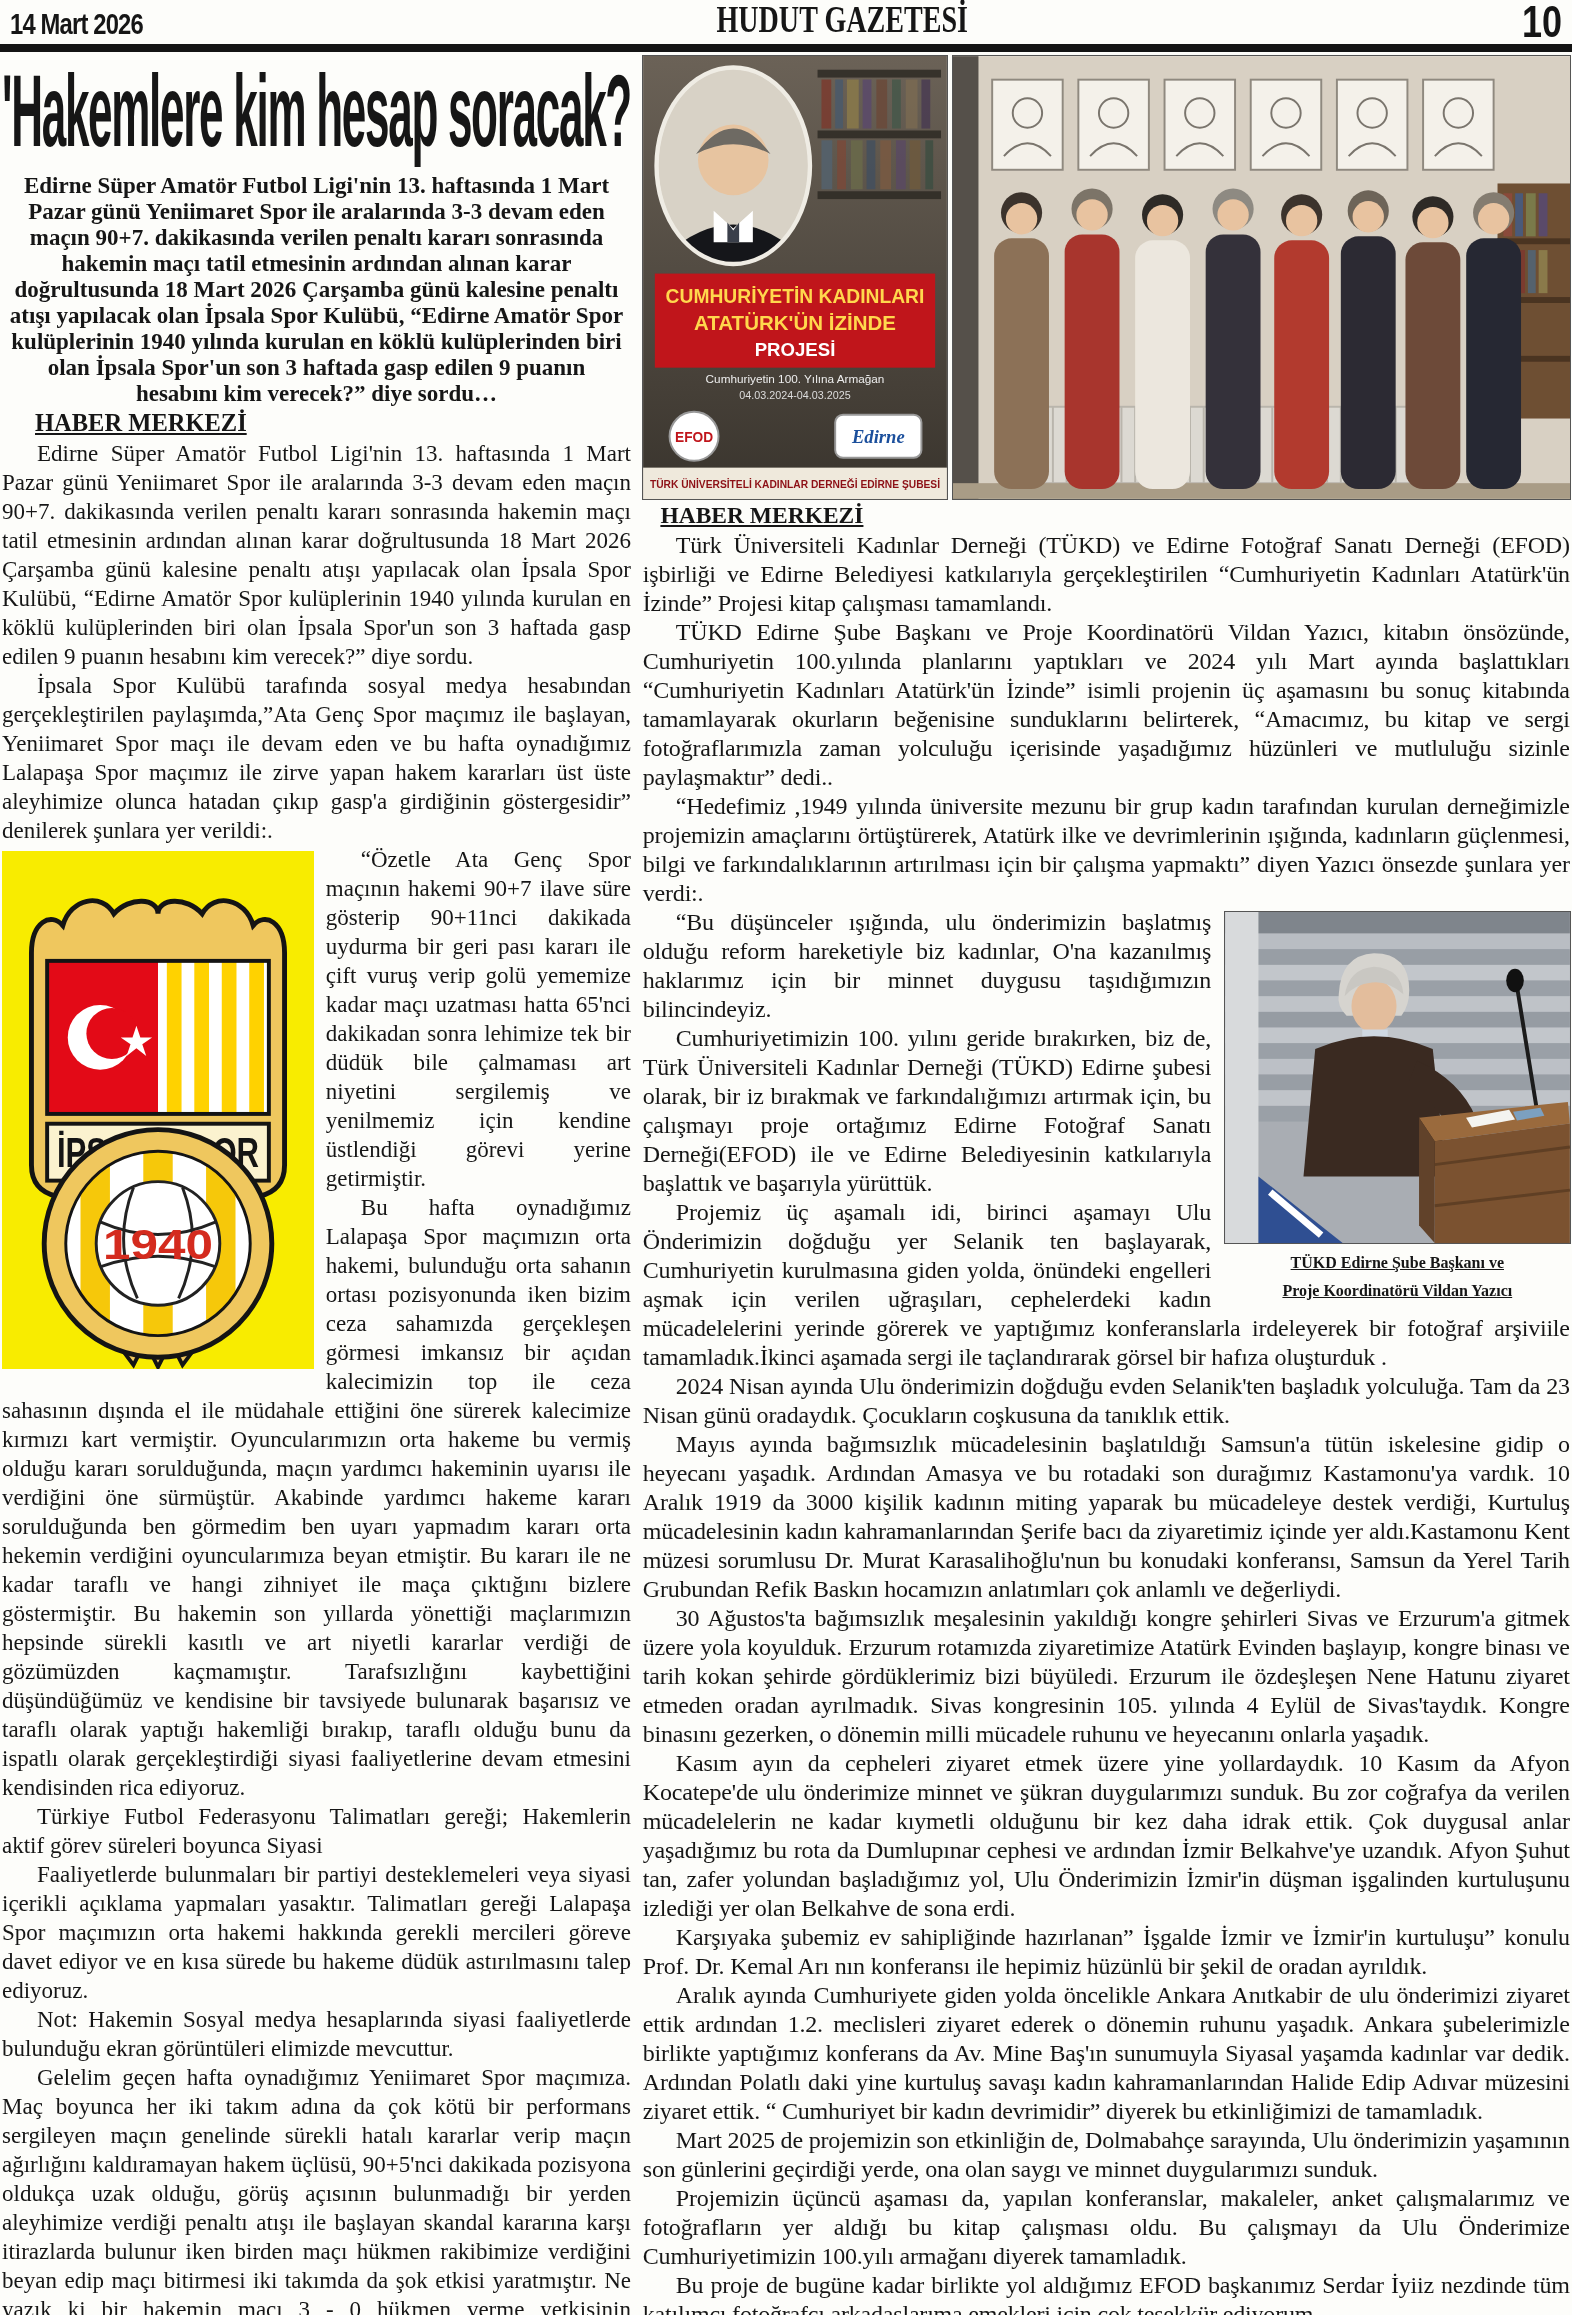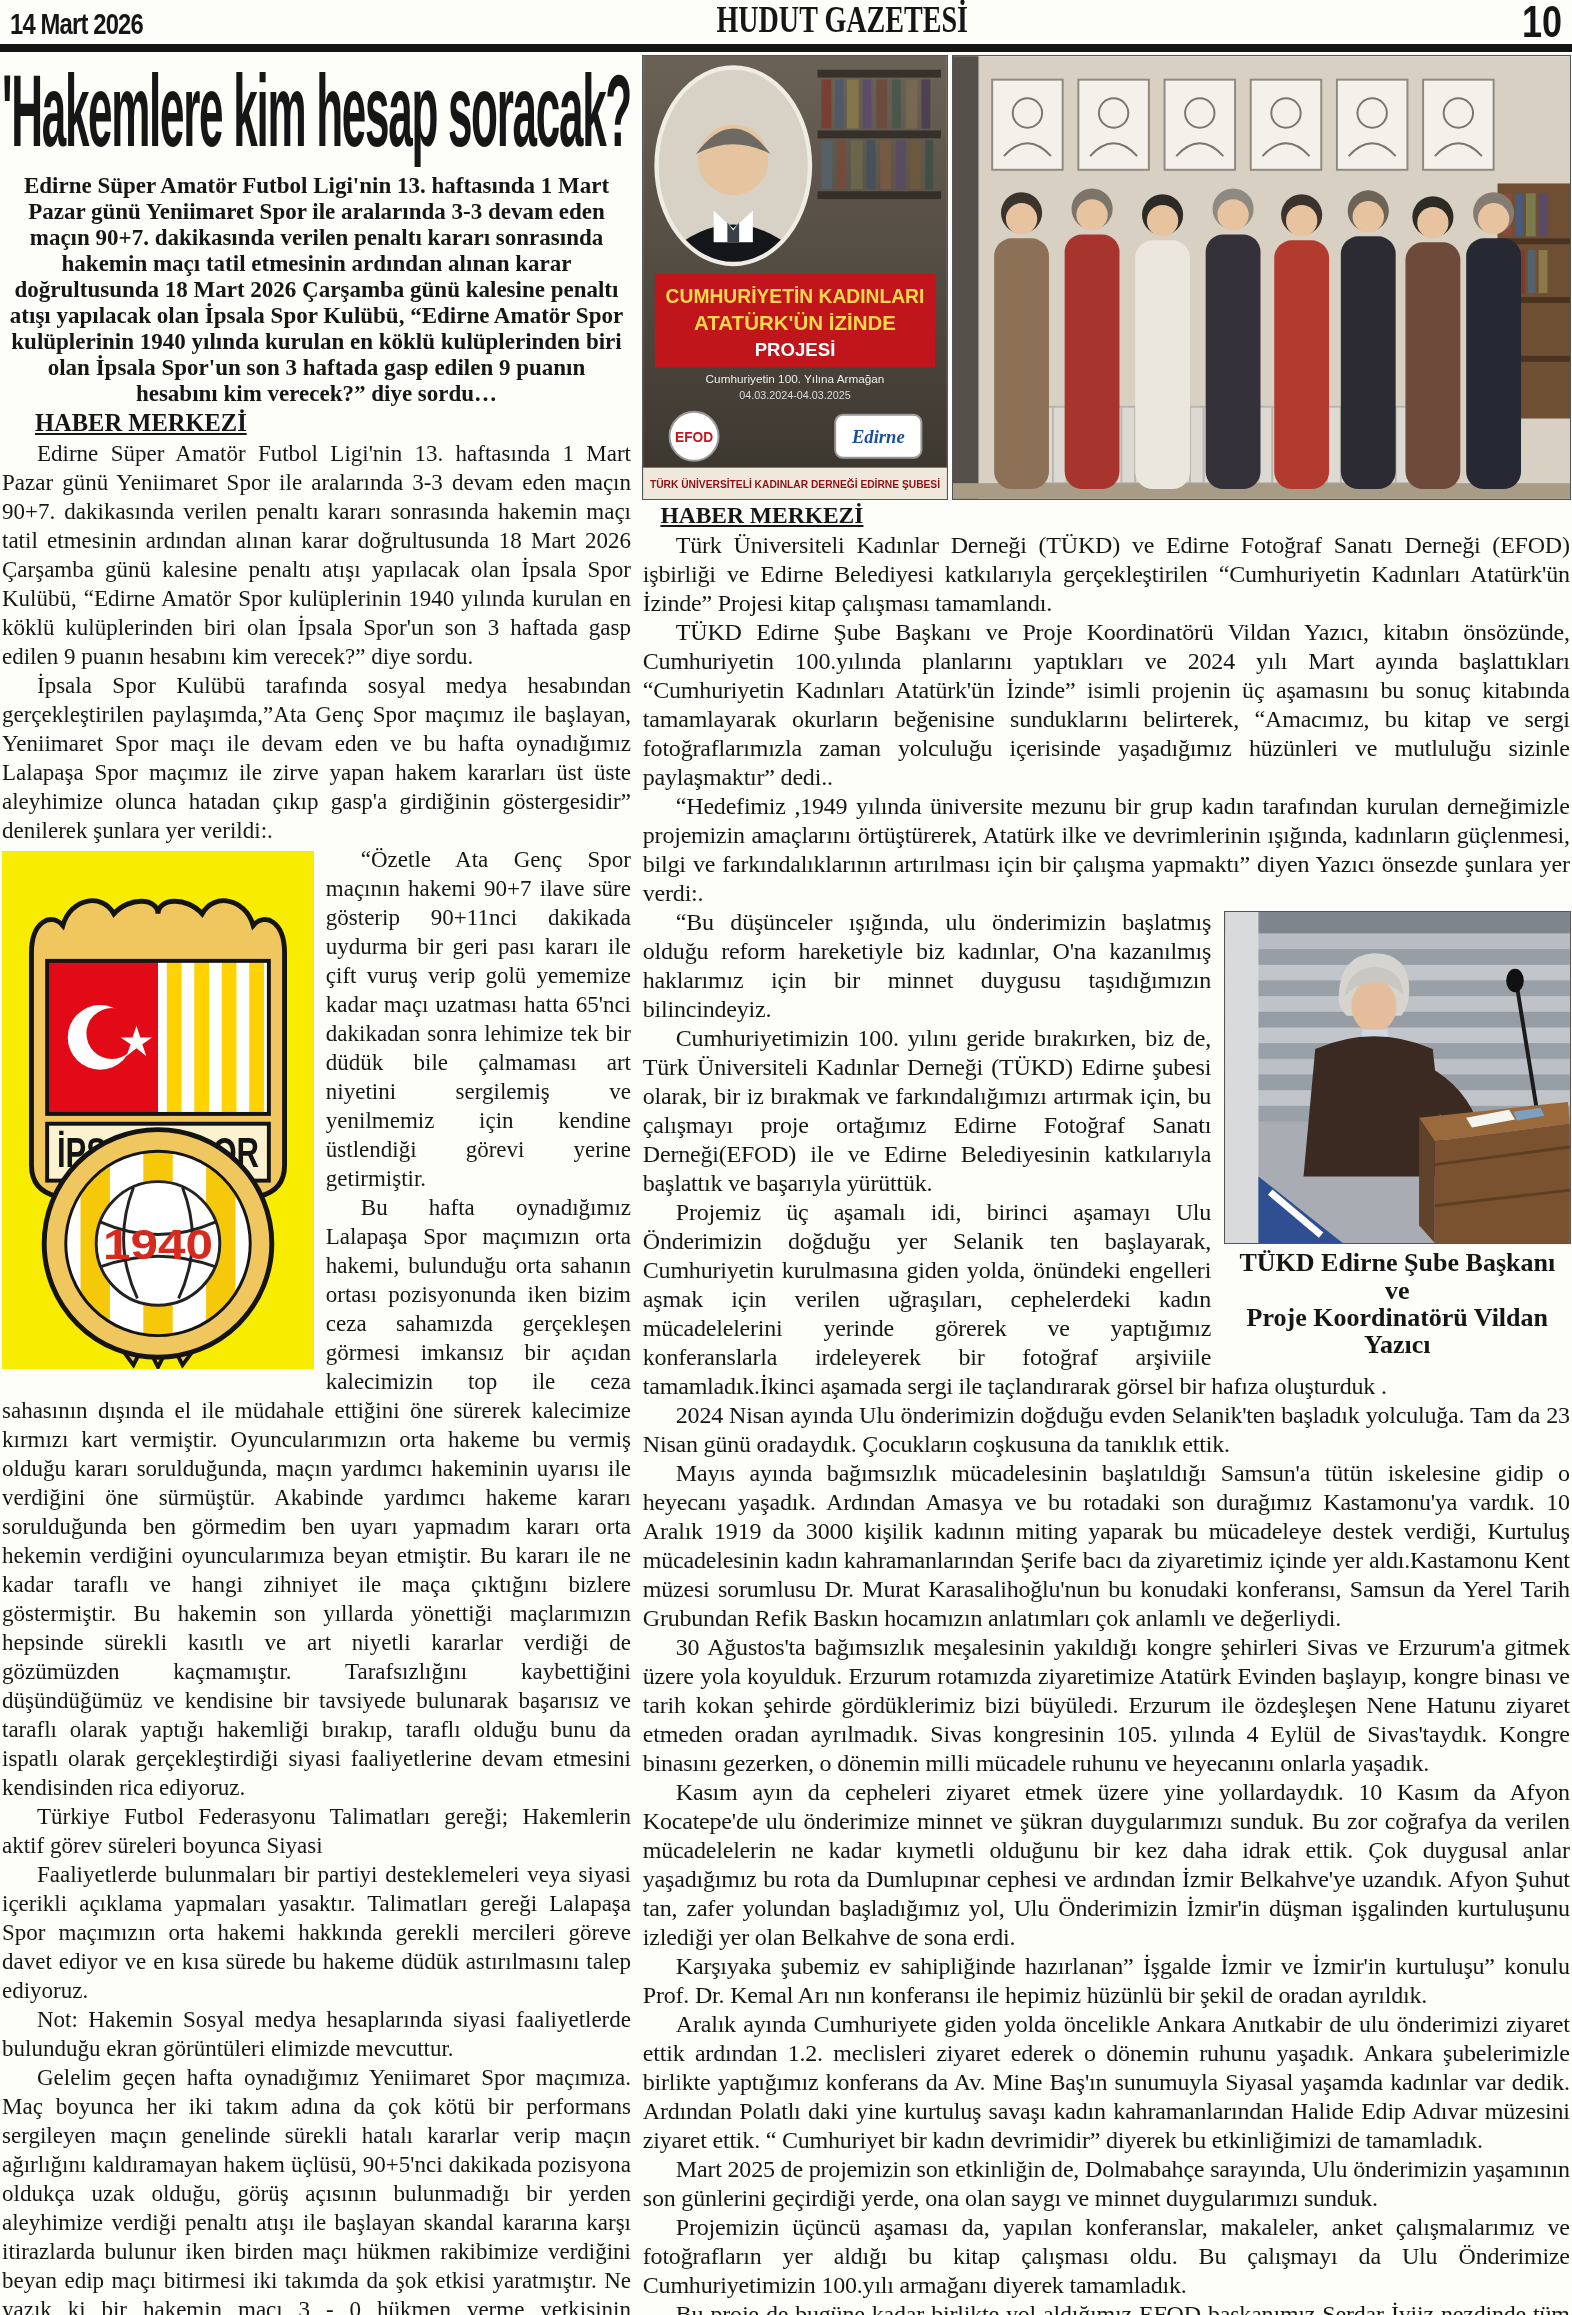--- a/index.html
+++ b/index.html
@@ -37,23 +37,23 @@
   .crest{float:left;width:312px;height:518px;margin:5.9px 11.8px 2px 0;}
   .crest svg{display:block;}
   
   .photos{display:flex;gap:5.9px;margin-bottom:3.9px;}
   .photos svg{display:block;outline:1px solid #555;}
   .col-right p.body{font-size:24px;line-height:29px;text-align:justify;margin:0;
                     text-indent:33px;letter-spacing:-0.2px;}
   .byline-r{font-weight:700;font-size:23.5px;text-decoration:underline;margin:0 0 2px 17.6px;}
   .podium{float:right;width:345px;margin:3.9px 0 2px 13.7px;}
   .podium svg{display:block;outline:1px solid #555;}
-  .podium figcaption{font-weight:700;font-size:26px;line-height:27.4px;text-align:center;
+  .podium figcaption{font-weight:700;font-size:16px;line-height:27.4px;text-align:center;
                      margin-top:5.9px;}
-  figure{margin:0;padding:0;}
+  figure{margin:0;padding:0;text-decoration:underline;}
 </style>
 </head>
 <body>
 
 <div class="page">
 
   <div class="masthead">
     <div class="m-date">14 Mart 2026</div>
     <div class="m-title">HUDUT GAZETESİ</div>
     <div class="m-page">10</div>

